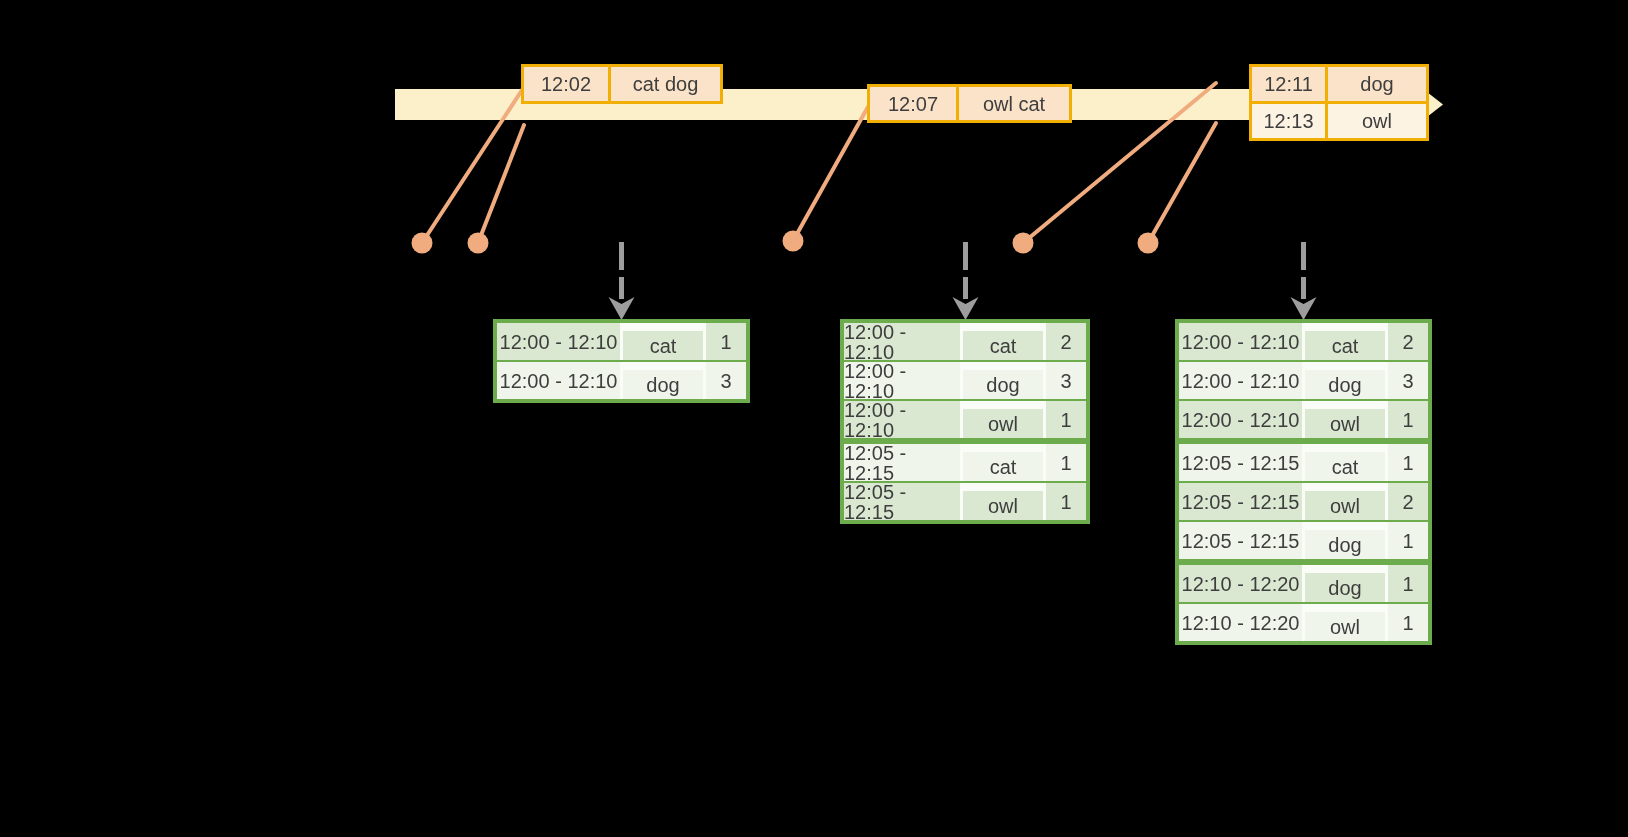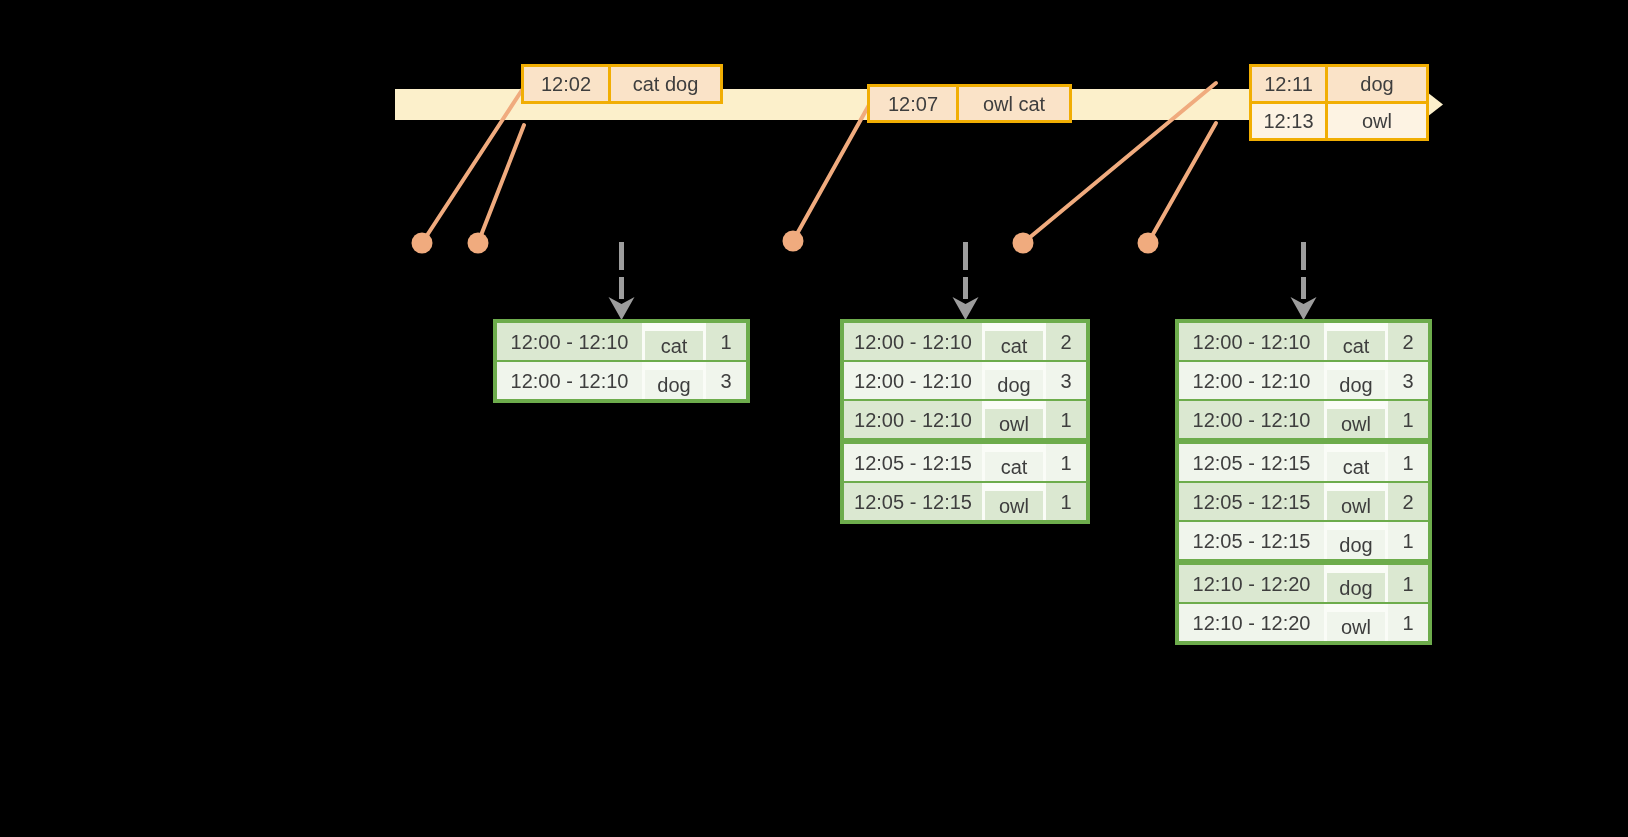--- a/index.html
+++ b/index.html
@@ -36,21 +36,21 @@
   .grow{
     display:flex;column-gap:3px;height:37px;flex:none;
     background:var(--result_gap,#fafcf7);
   }
   .grow.gsep{margin-top:4px;} 
   .gcell{
     display:flex;align-items:center;justify-content:center;
     font-size:20px;line-height:1;
   }
   .gcell.win{flex:1;}
-  .gcell.word{width:58px;flex:none;margin-top:8px;}
+  .gcell.word{width:80px;flex:none;margin-top:8px;}
   .gcell.count{width:40px;flex:none;}
   .tint-a{background:var(--result_row_a,#dbe8d1);}
   .tint-b{background:var(--result_row_b,#f0f5ec);}
 </style>
 </head>
 <body>
 
 <div id="canvas">
 
   <svg id="overlay" width="1628" height="837" viewBox="0 0 1628 837">

